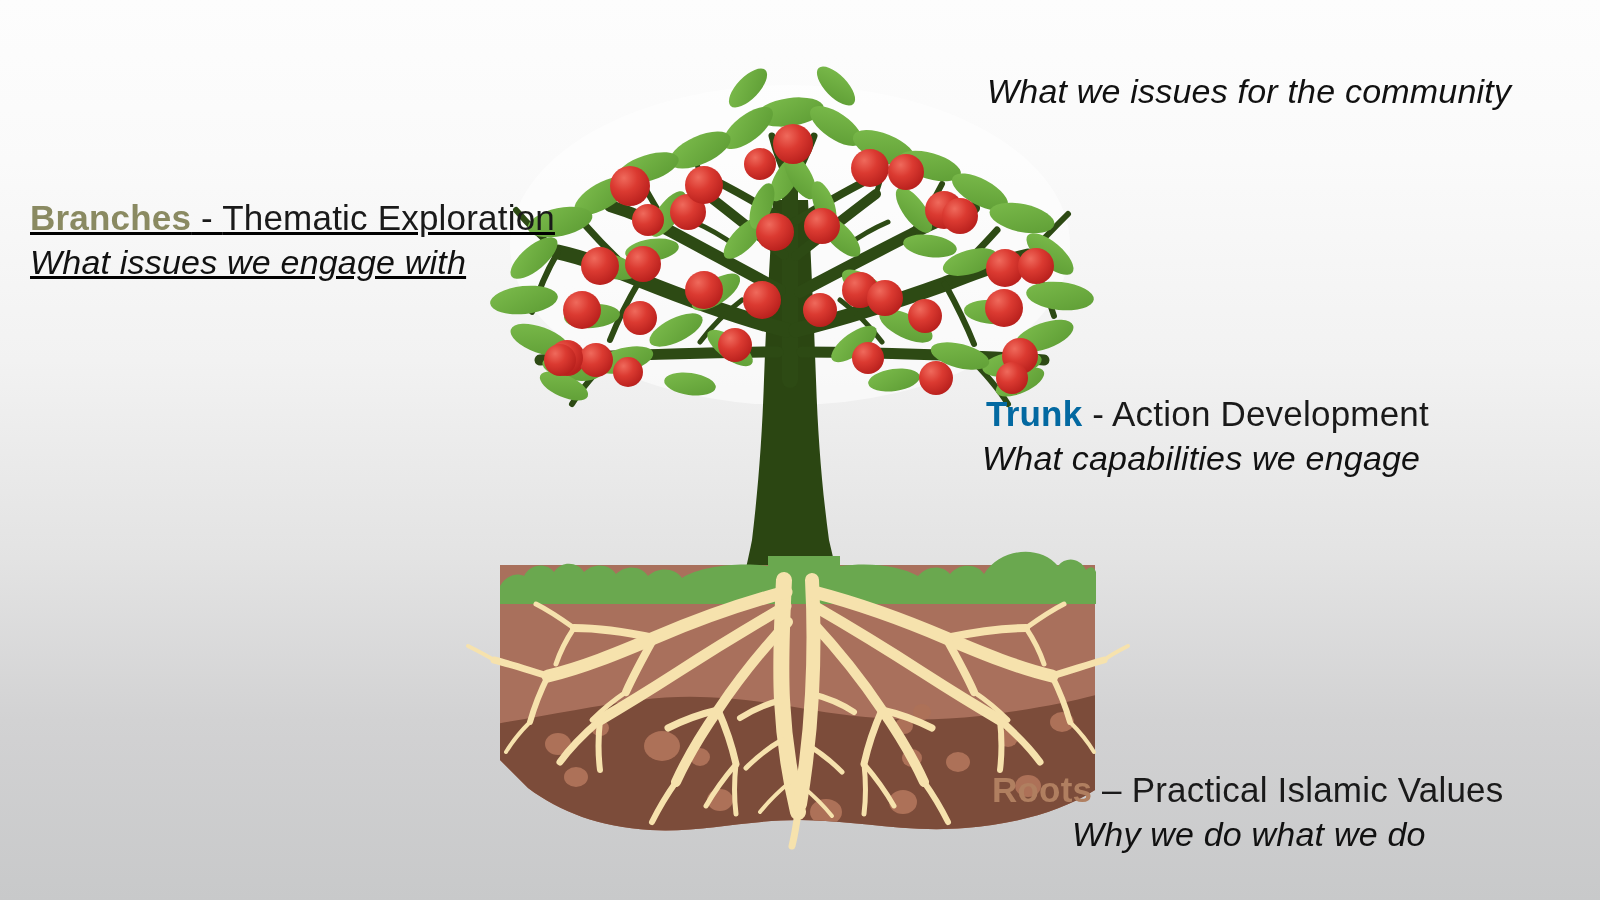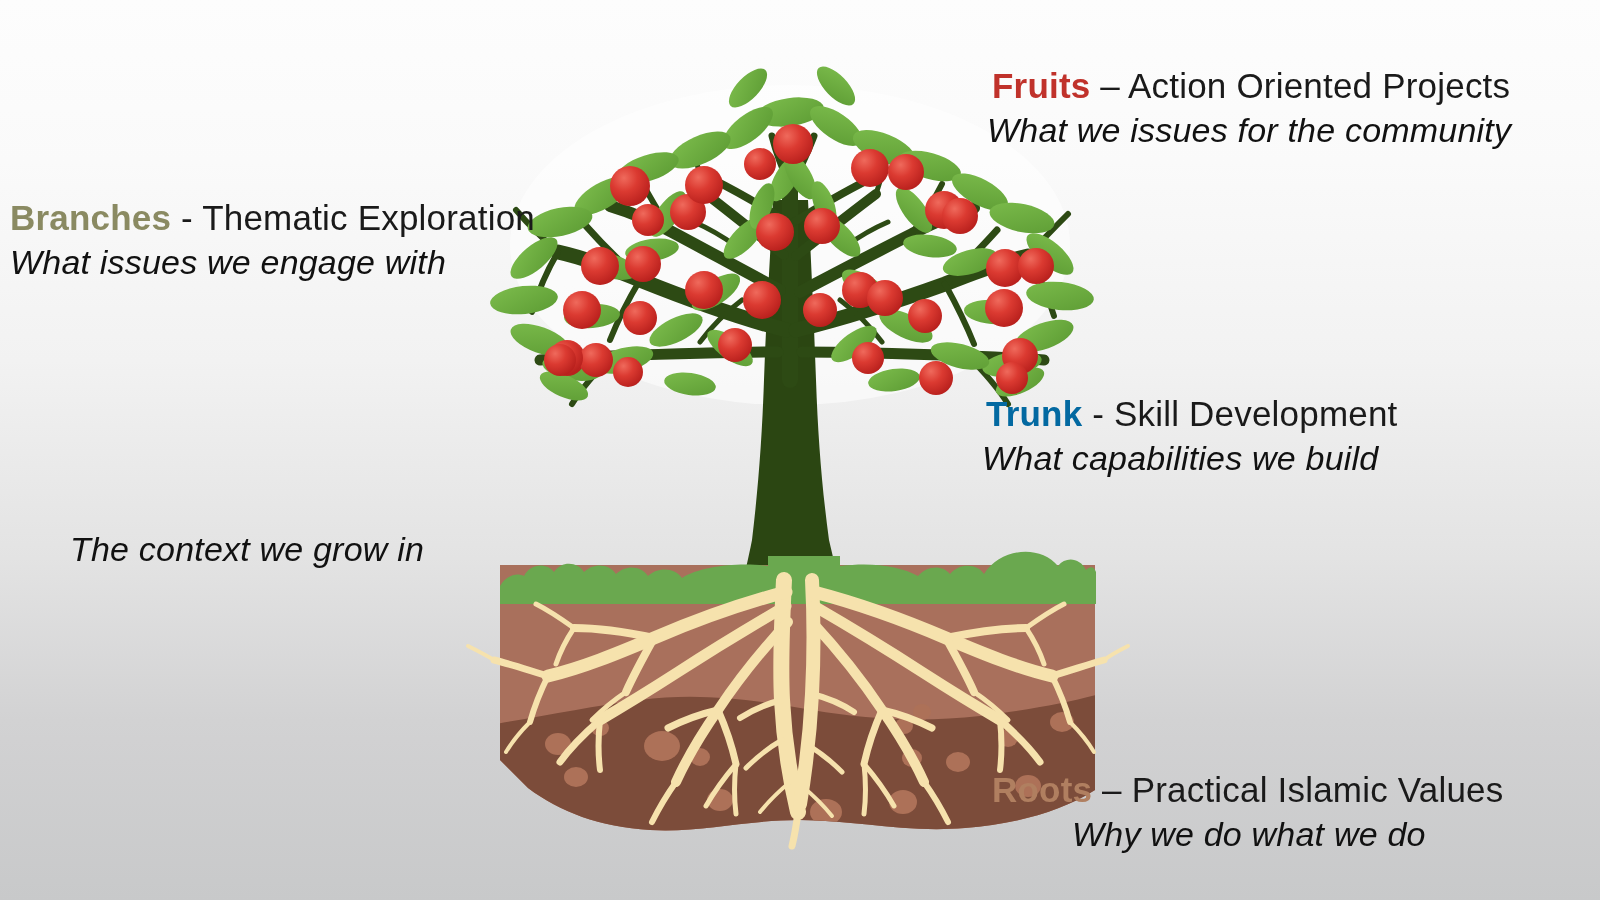--- a/index.html
+++ b/index.html
@@ -16,21 +16,21 @@
   .label .line1{
     font-size:35px;color:#1a1a1a;font-weight:400;letter-spacing:.2px;line-height:1.12;
   }
   .label .line1 .kw{font-weight:700;}
   .label .line2{
     font-size:34px;color:#111;font-style:italic;line-height:1.18;margin-top:5px;
     letter-spacing:.2px;
   }
   .lbl-fruits   {left:992px; top:66px;}
   .lbl-fruits   .line2{margin-left:-5px;}
-  .lbl-branches {left:10px;  top:198px;}
+  .lbl-branches {left:30px;  top:198px;text-decoration:underline;}
   .lbl-branches .line2{}
   .lbl-trunk    {left:986px; top:394px;}
   .lbl-trunk    .line2{margin-left:-4px;}
   .lbl-soil     {left:18px;  top:524px;}
   .lbl-soil     .line2{margin-left:52px;}
   .lbl-roots    {left:992px; top:770px;}
   .lbl-roots    .line2{margin-left:80px;}
 
   
   #tree-art{position:absolute;left:0;top:0;width:1600px;height:900px;}
@@ -409,36 +409,34 @@
           <path d="M782 740 C768 748 756 758 746 768" stroke-width="5"></path>
           <path d="M806 744 C820 752 832 762 842 772" stroke-width="5"></path>
           <path d="M790 782 C778 792 768 802 760 812" stroke-width="4"></path>
           <path d="M802 786 C814 796 824 806 832 816" stroke-width="4"></path>
         </g>
       </g>
     </svg>
   </div>
 
   <div class="label lbl-fruits">
-    <div class="line1"><span class="kw" style="color:#c0322b">Fruits</span><span> – </span><span>Action Oriented Projects</span></div>
     <div class="line2">What we issues for the community</div>
   </div>
 
   <div class="label lbl-branches">
     <div class="line1"><span class="kw" style="color:#8a8a62">Branches</span><span> - </span><span>Thematic Exploration</span></div>
     <div class="line2">What issues we engage with</div>
   </div>
 
   <div class="label lbl-trunk">
-    <div class="line1"><span class="kw" style="color:#0369a1">Trunk</span><span> - </span><span>Skill Development</span></div>
-    <div class="line2">What capabilities we build</div>
+    <div class="line1"><span class="kw" style="color:#0369a1">Trunk</span><span> - </span><span>Action Development</span></div>
+    <div class="line2">What capabilities we engage</div>
   </div>
 
   <div class="label lbl-soil">
-    <div class="line2">The context we grow in</div>
   </div>
 
   <div class="label lbl-roots">
     <div class="line1"><span class="kw" style="color:#b07f60">Roots</span><span> – </span><span>Practical Islamic Values</span></div>
     <div class="line2">Why we do what we do</div>
   </div>
 
 </div>
 
 </body></html>

